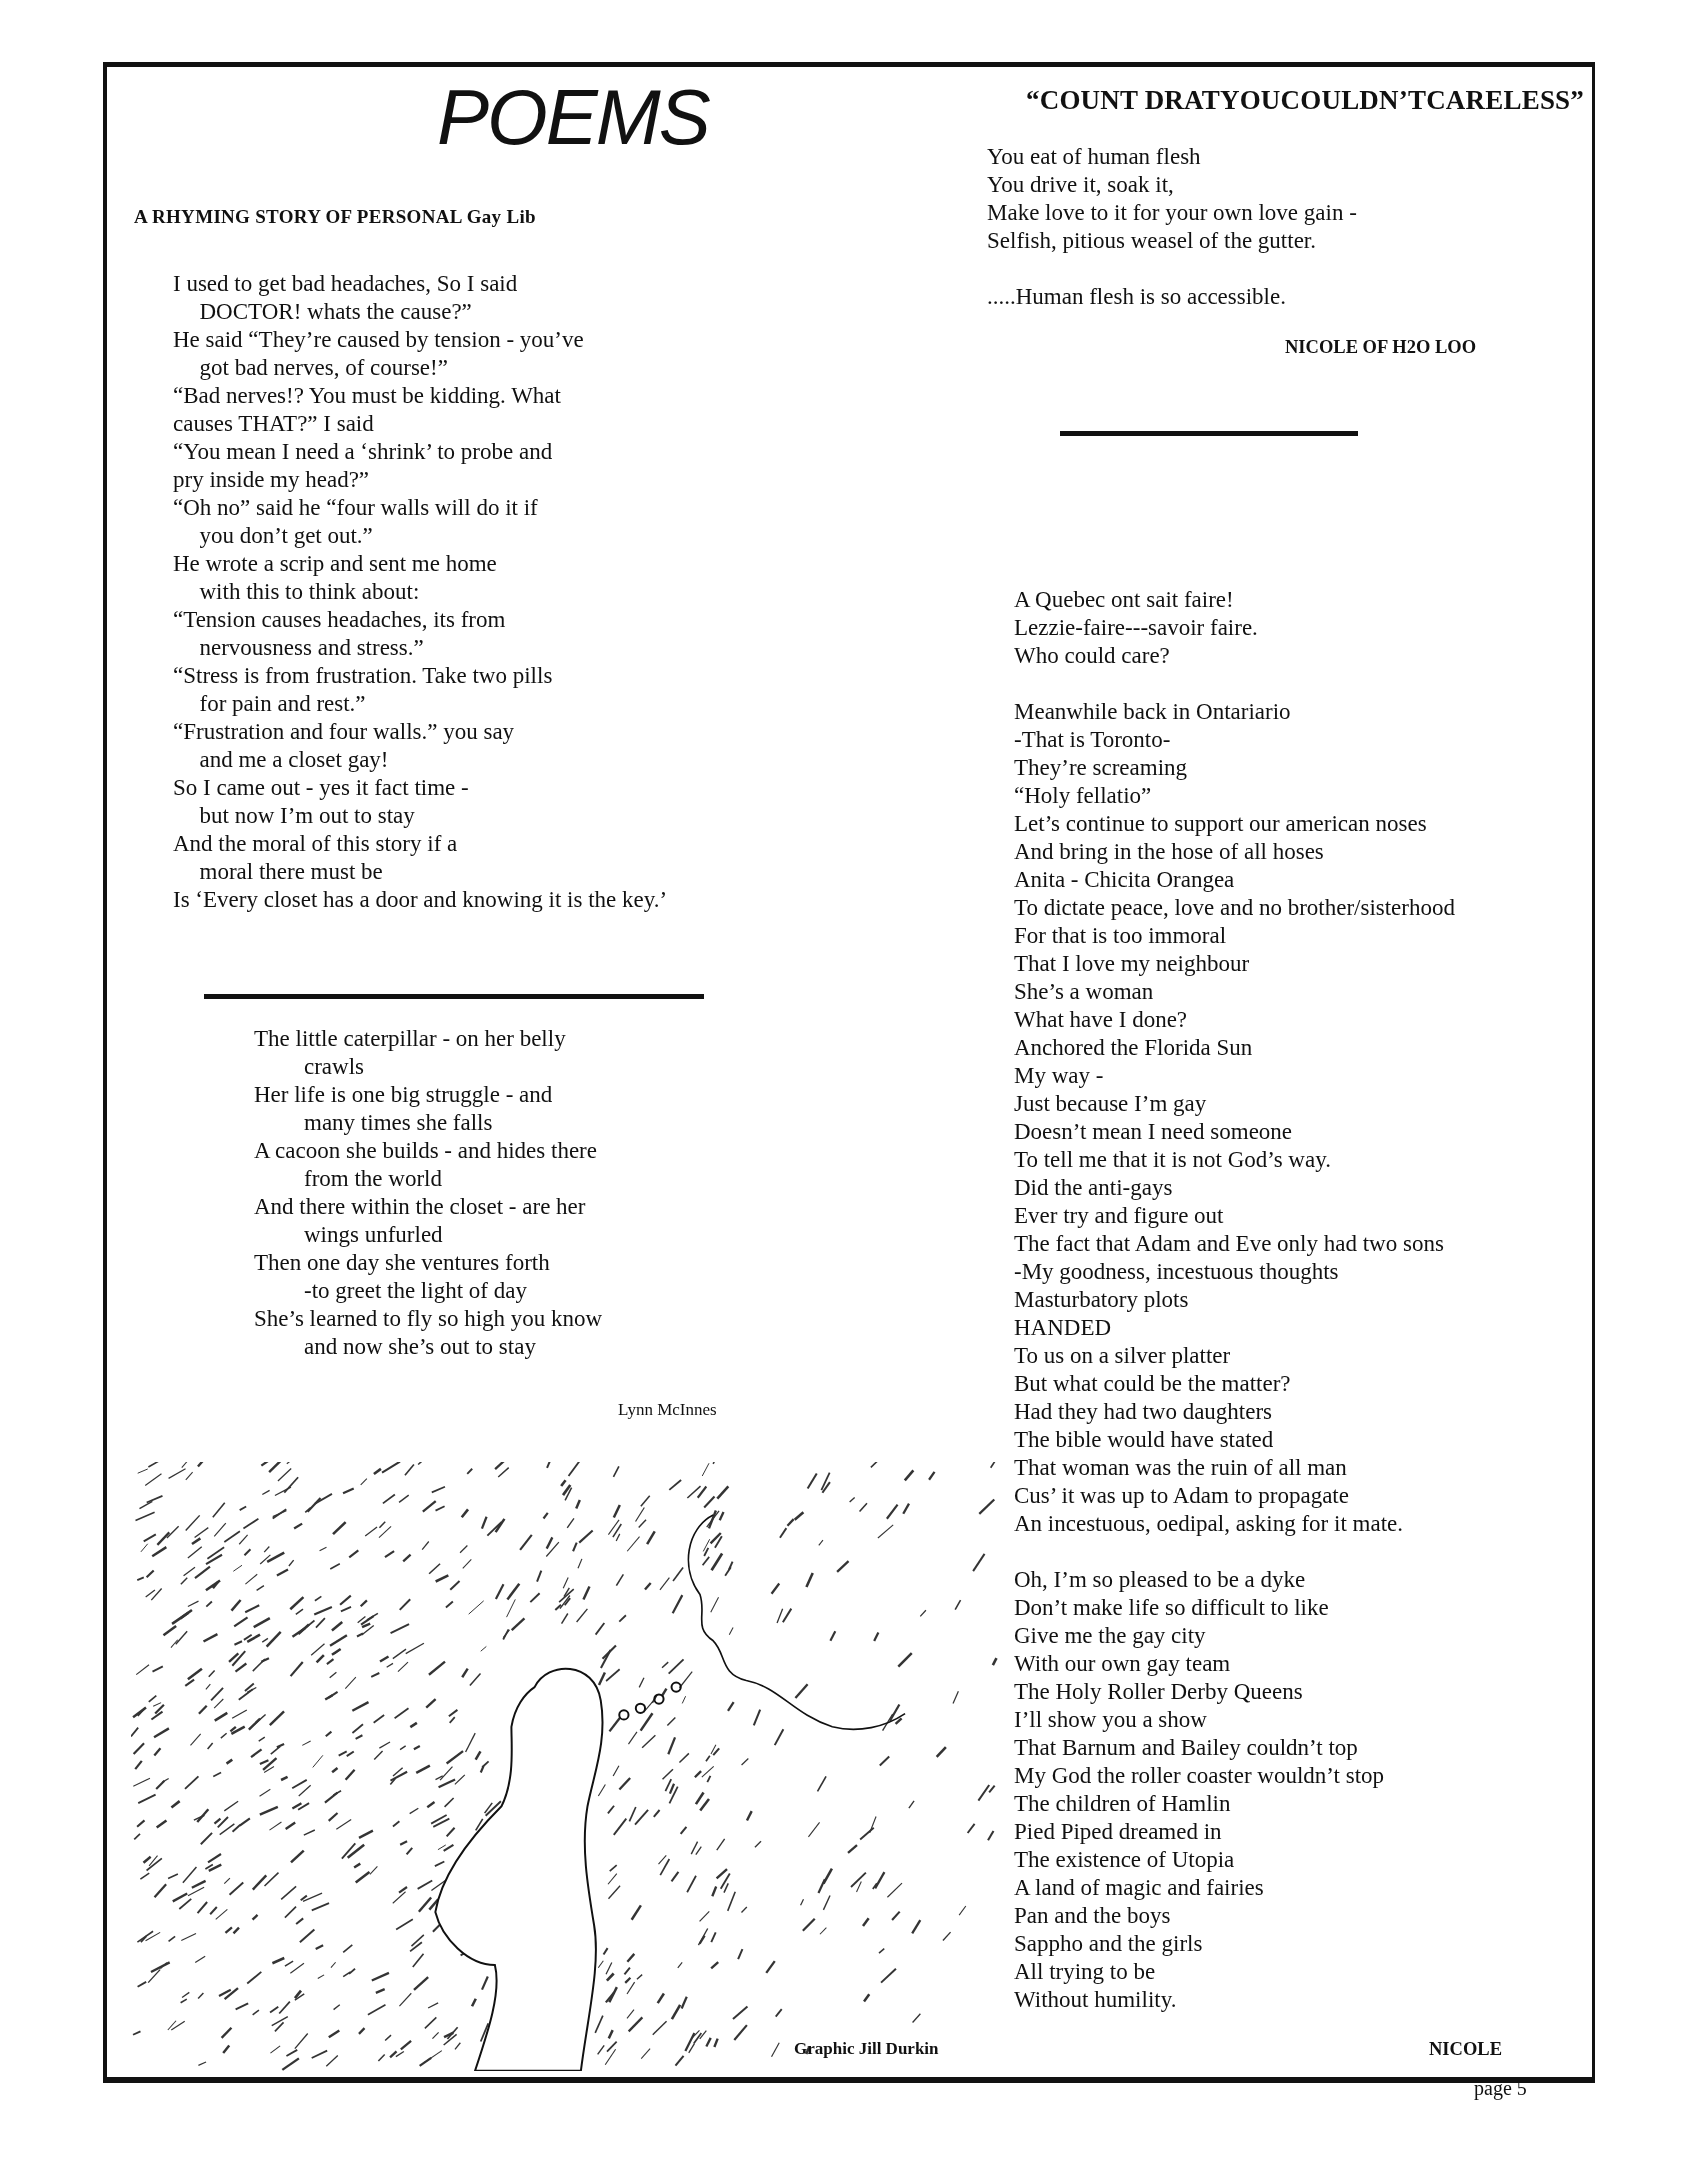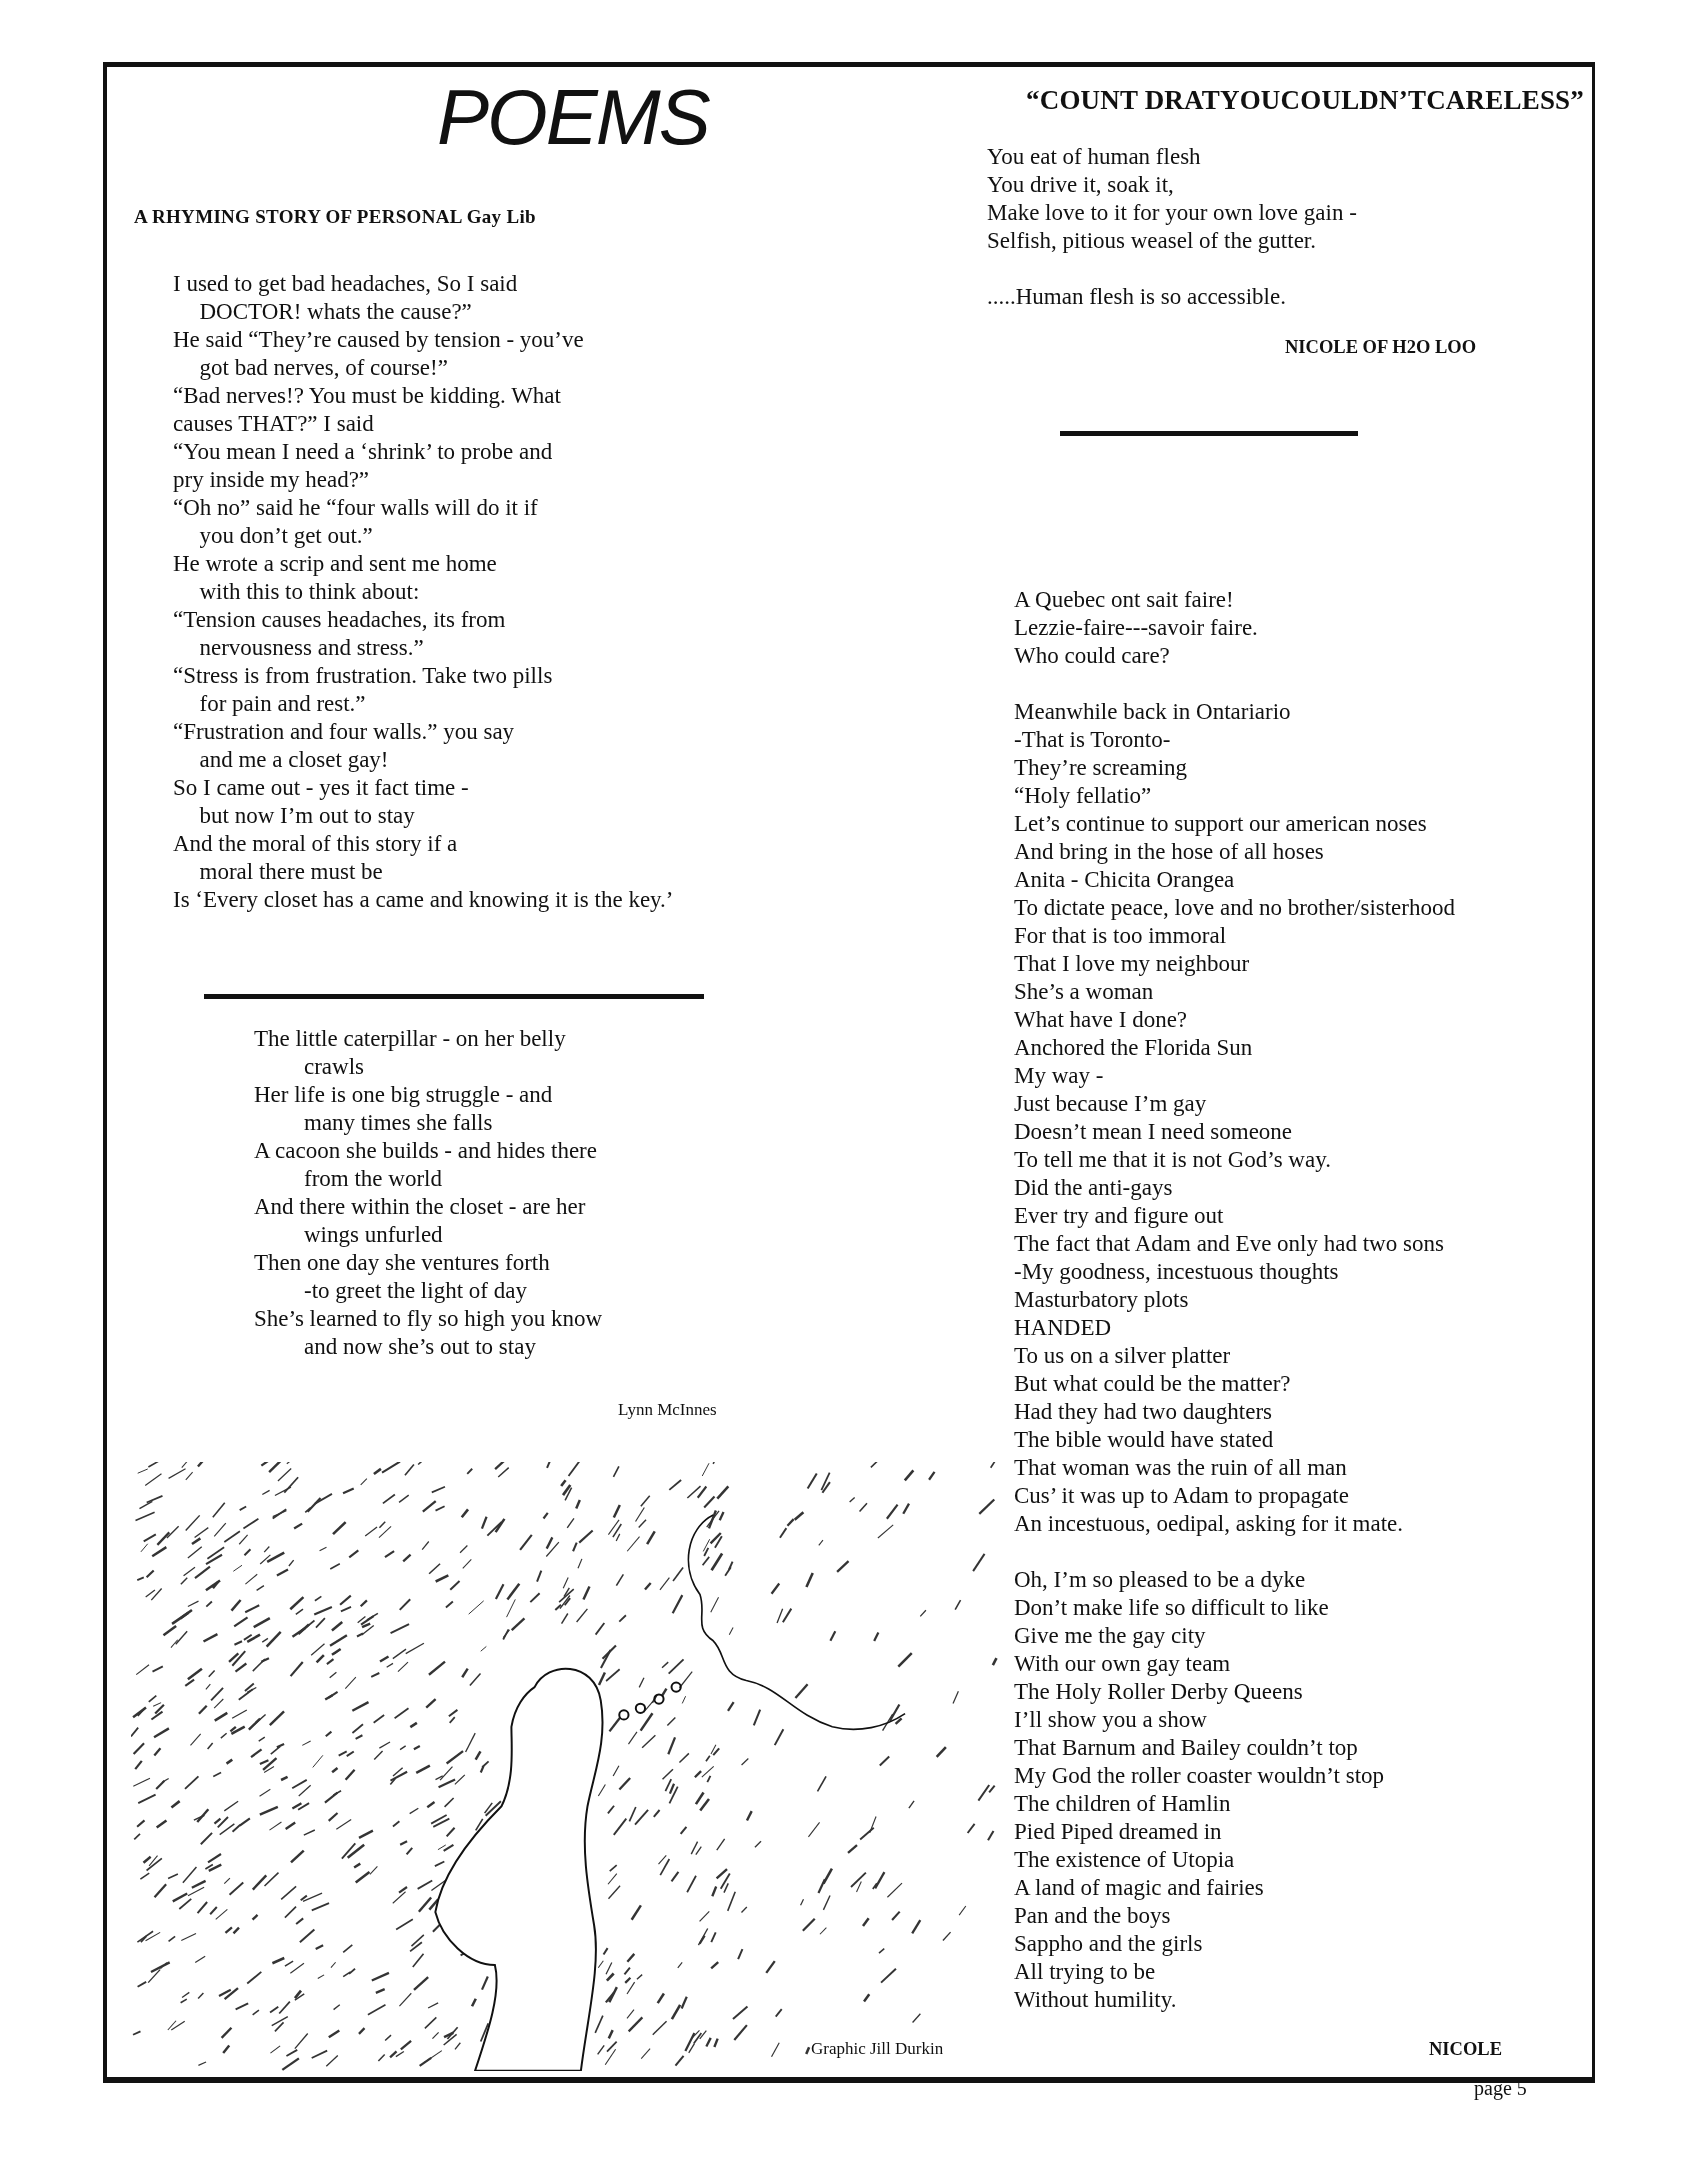--- a/index.html
+++ b/index.html
@@ -43,21 +43,21 @@
     <span class="l">“Tension causes headaches, its from</span>
     <span class="l ind">nervousness and stress.”</span>
     <span class="l">“Stress is from frustration. Take two pills</span>
     <span class="l ind">for pain and rest.”</span>
     <span class="l">“Frustration and four walls.” you say</span>
     <span class="l ind">and me a closet gay!</span>
     <span class="l">So I came out - yes it fact time -</span>
     <span class="l ind">but now I’m out to stay</span>
     <span class="l">And the moral of this story if a</span>
     <span class="l ind">moral there must be</span>
-    <span class="l">Is ‘Every closet has a came and knowing it is the key.’</span>
+    <span class="l">Is ‘Every closet has a door and knowing it is the key.’</span>
   </div>
 
 <div class="rule" style="left:204px; top:994px; width:500px;"></div>
 
 <div class="abs poem poem2" id="poem2" style="left:254px; top:1025px;">
     <span class="l">The little caterpillar - on her belly</span>
     <span class="l ind">crawls</span>
     <span class="l">Her life is one big struggle - and</span>
     <span class="l ind">many times she falls</span>
     <span class="l">A cacoon she builds - and hides there</span>
@@ -734,21 +734,21 @@
   <path d="M610 340 C 630 300, 700 300, 710 360 C 720 420, 700 470, 690 520 C 680 580, 690 640, 700 700 C 710 760, 690 840, 680 920 L 520 920 C 540 860, 560 800, 550 760 C 510 760, 470 720, 460 680 C 470 620, 520 560, 560 520 C 580 480, 575 430, 575 400 C 580 370, 595 350, 610 340 Z" fill="#fff" stroke="#111" stroke-width="3"></path>
 
   <path d="M880 80 C 840 100, 830 160, 860 200 C 870 230, 850 250, 880 270 C 900 290, 890 320, 930 330 C 980 340, 1000 380, 1060 400 C 1100 410, 1140 400, 1170 380" fill="none" stroke="#111" stroke-width="2.5"></path>
 
   <circle cx="745" cy="382" r="7" fill="none" stroke="#111" stroke-width="3"></circle>
   <circle cx="770" cy="372" r="7" fill="none" stroke="#111" stroke-width="3"></circle>
   <circle cx="798" cy="358" r="7" fill="none" stroke="#111" stroke-width="3"></circle>
   <circle cx="824" cy="340" r="7" fill="none" stroke="#111" stroke-width="3"></circle>
 </svg>
 
-<div class="abs credit" style="left:811px; top:2039px;">Graphic   Jill Durkin</div>
+<div class="abs credit" style="left:794px; top:2039px;font-weight:bold;">Graphic   Jill Durkin</div>
 
 <div class="abs caps-title">“COUNT DRATYOUCOULDN’TCARELESS”</div>
 
 <div class="abs poem" id="poem3" style="left:987px; top:143px;">
     <span class="l">You eat of human flesh</span>
     <span class="l">You drive it, soak it,</span>
     <span class="l">Make love to it for your own love gain -</span>
     <span class="l">Selfish, pitious weasel of the gutter.</span>
     <span class="l">&nbsp;</span>
     <span class="l">.....Human flesh is so accessible.</span>

